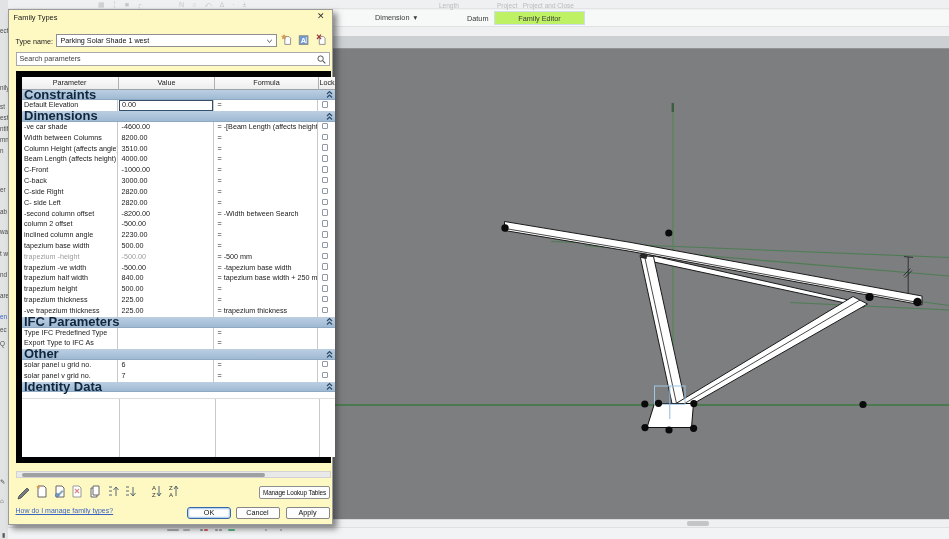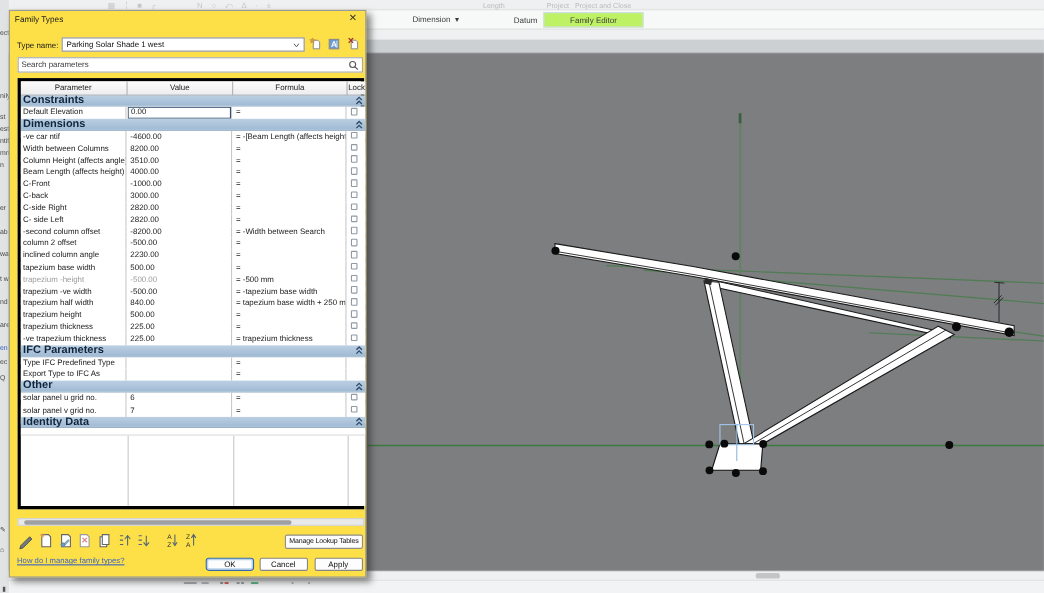--- a/index.html
+++ b/index.html
@@ -20,33 +20,33 @@
 .ghost{color:#b9bbbd;font-size:6.5px;white-space:nowrap}
 .ribtxt{color:#3a3a3a;font-size:7.3px;white-space:nowrap}
 #fedit{left:494px;top:10.5px;width:91px;height:14.5px;background:#bef264;border:1px solid #cfdcee;text-align:center;line-height:13px}
 .ticon{color:#a8b3ae;font-size:7px;letter-spacing:2px}
 
 
 #lstrip{left:0;top:0;width:8px;height:539px;background:#e2e3e4;overflow:hidden}
 .frag{position:absolute;left:0;width:8px;font-size:6.3px;color:#4a4a4a;white-space:nowrap}
 
 
-#dlg{left:8px;top:9px;width:325px;height:516px;background:#fde047;border:1px solid #9b9b9b;box-shadow:4px 4px 6px rgba(40,40,40,.55)}
+#dlg{left:8px;top:9px;width:325px;height:516px;background:#fef9c3;border:1px solid #9b9b9b;box-shadow:4px 4px 6px rgba(40,40,40,.55)}
 #dlgtitle{left:4.5px;top:3px;font-size:7.5px;color:#1a1a1a}
 #dlgx{left:308px;top:1px;font-size:9px;color:#333}
 .lbl{font-size:7.2px;color:#1a1a1a;white-space:nowrap}
 #combo{left:46.5px;top:23.5px;width:221px;height:13px;background:#fff;border:1px solid #8f8f8f;font-size:7.2px;line-height:11.5px;padding-left:4px;color:#111}
 #combo .arr{position:absolute;right:4px;top:4px;width:5px;height:4px}
 #search{left:6.5px;top:42px;width:314px;height:13.5px;background:#fff;border:1px solid #a9a9a9;font-size:7.2px;line-height:12px;padding-left:3px;color:#3c3c3c}
 
 
-#tbl{left:6.5px;top:61px;width:315px;height:391.5px;background:#fff;border:3px solid #000000}
+#tbl{left:6.5px;top:61px;width:315px;height:391.5px;background:#fff;border:6px solid #000000}
 #thead{position:absolute;left:0;top:0;width:313px;height:12.5px;background:linear-gradient(#fcfcfc,#ededee);border-bottom:1px solid #9aa2aa}
 #thead div{position:absolute;top:0;height:12.5px;line-height:12.5px;text-align:center;font-size:7.2px;color:#1a1a1a;border-right:1px solid #b0b0b0}
-.sec{position:absolute;left:0;width:313px;height:10.82px;background:linear-gradient(#bccfe2,#9fbad4);border-bottom:1px solid #8fa9c2;font-size:10px;font-weight:bold;color:#10263d;line-height:10.82px;padding-left:2.5px}
+.sec{position:absolute;left:0;width:313px;height:10.82px;background:linear-gradient(#bccfe2,#9fbad4);border-bottom:1px solid #8fa9c2;font-size:13px;font-weight:bold;color:#10263d;line-height:10.82px;padding-left:2.5px}
 .sec .chev{position:absolute;right:2px;top:0.5px;width:7px;height:9px}
 .row{position:absolute;left:0;width:313px;height:28px;border-bottom:1px solid #dcdcdc;background:#fff}
 .row .c{position:absolute;top:0;height:10.82px;line-height:10.02px;font-size:7.2px;color:#1a1a1a;border-right:1px solid #c9c9c9;overflow:hidden;white-space:nowrap}
 .row .p{left:0;width:96.5px;padding-left:2.5px}
 .row .v{left:97.5px;width:95px;padding-left:2.5px}
 .row .f{left:193.5px;width:103px;padding-left:2.5px}
 .row .l{left:297.5px;width:15.5px;border-right:none;text-align:center}
 .row.gray .p,.row.gray .v{color:#9c9c9c}
 .cb{display:inline-block;width:6.5px;height:6.5px;border:1px solid #8f9aa5;background:#fdfdfd;vertical-align:middle;margin-top:-2px;margin-left:-4px;border-radius:1px}
 .vfoc{display:inline-block;margin-left:-2.5px;padding-left:2px;width:94px;height:10.82px;border:1.6px solid #33506e;background:#fff;line-height:7px}
@@ -204,21 +204,21 @@
 <div class="row" style="top:10.8px">
             <div class="c p">Default Elevation</div>
             <div class="c v"><span class="vfoc">0.00</span></div>
             <div class="c f">=</div>
             <div class="c l"><span class="cb"></span></div>
           </div>
 <div class="sec" style="top:21.6px"><span>Dimensions</span><span class="chev"><svg width="7" height="9" viewBox="0 0 7 9">
                 <path d="M1 4 L3.5 1.5 L6 4 M1 7.5 L3.5 5 L6 7.5" fill="none" stroke="#2c4a68" stroke-width="1.2"></path>
               </svg></span></div>
 <div class="row" style="top:32.5px">
-            <div class="c p">-ve car ntif</div>
+            <div class="c p">-ve car shade</div>
             <div class="c v">-4600.00</div>
             <div class="c f">= -[Beam Length (affects height</div>
             <div class="c l"><span class="cb"></span></div>
           </div>
 <div class="row" style="top:43.3px">
             <div class="c p">Width between Columns</div>
             <div class="c v">8200.00</div>
             <div class="c f">=</div>
             <div class="c l"><span class="cb"></span></div>
           </div>

